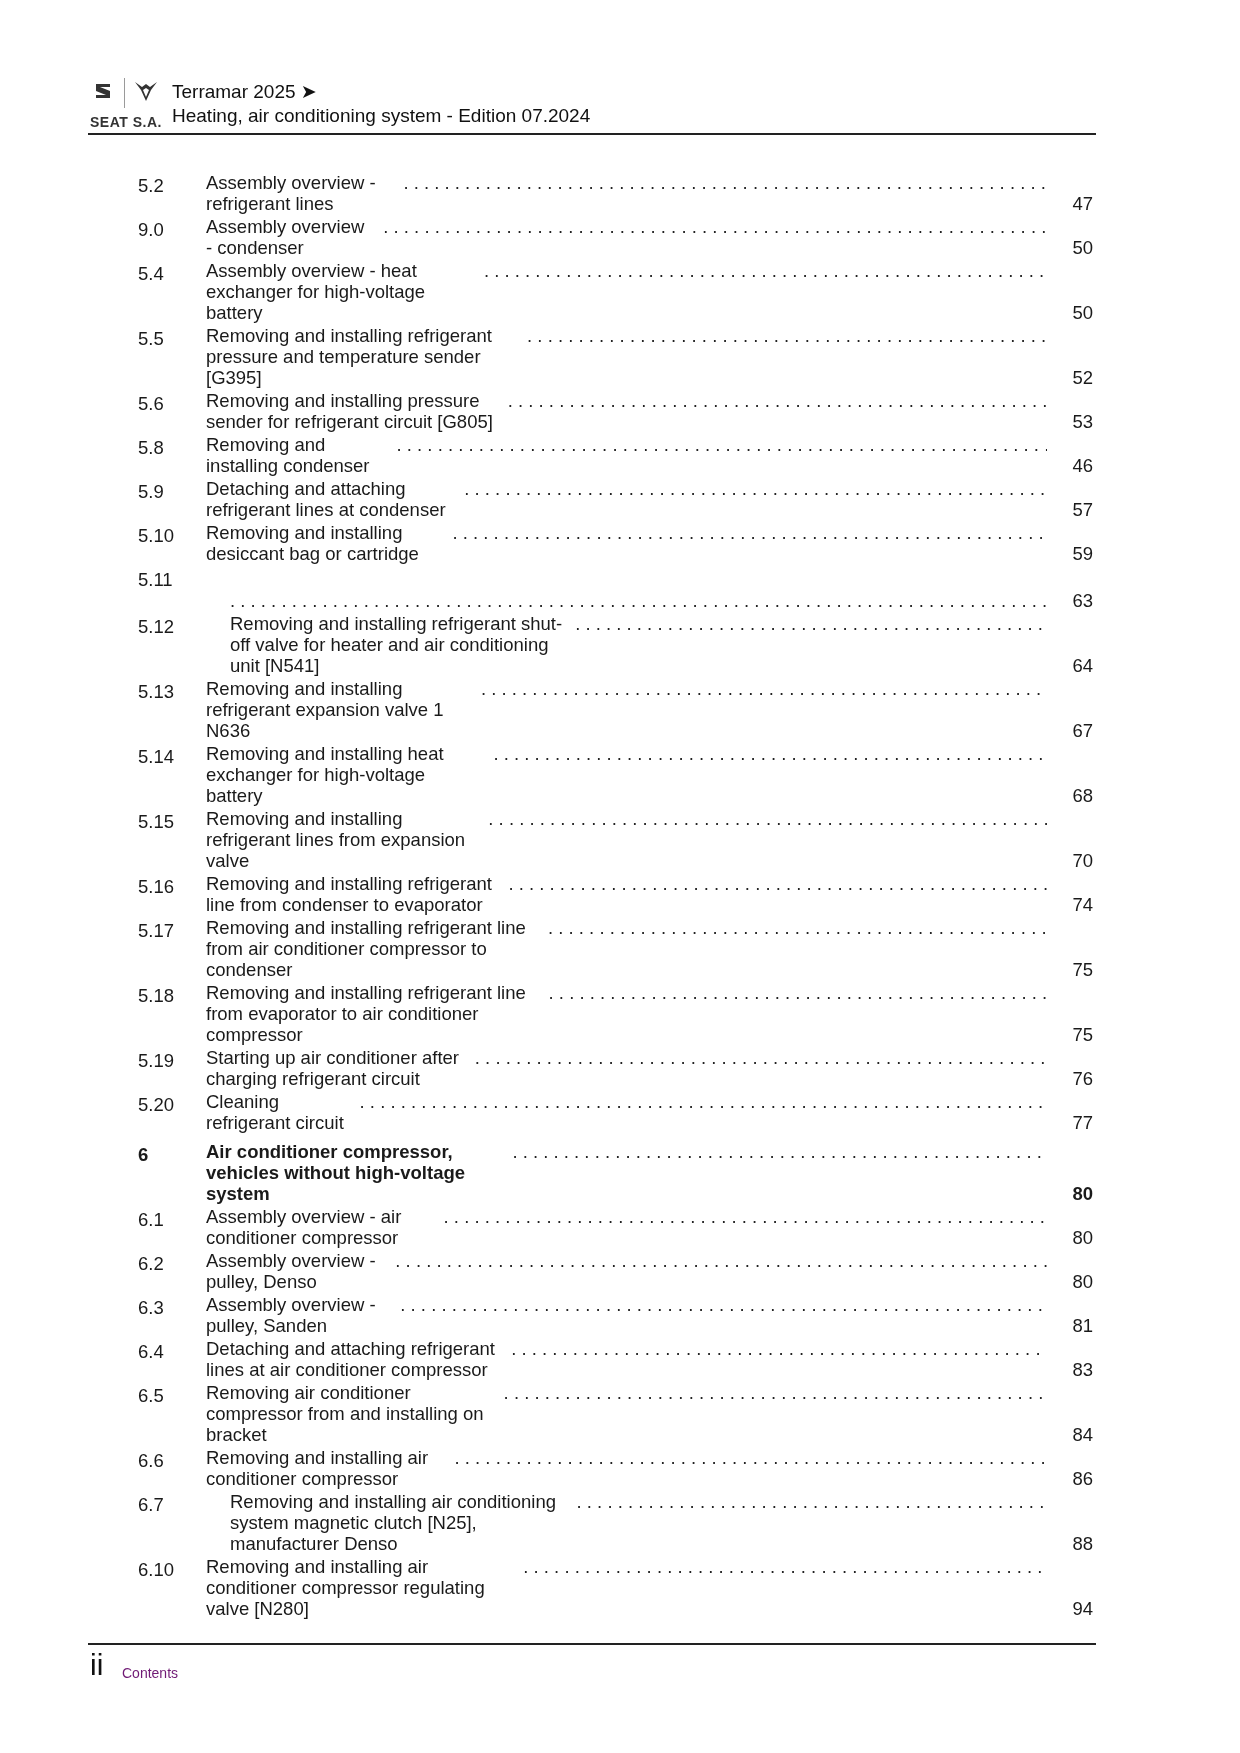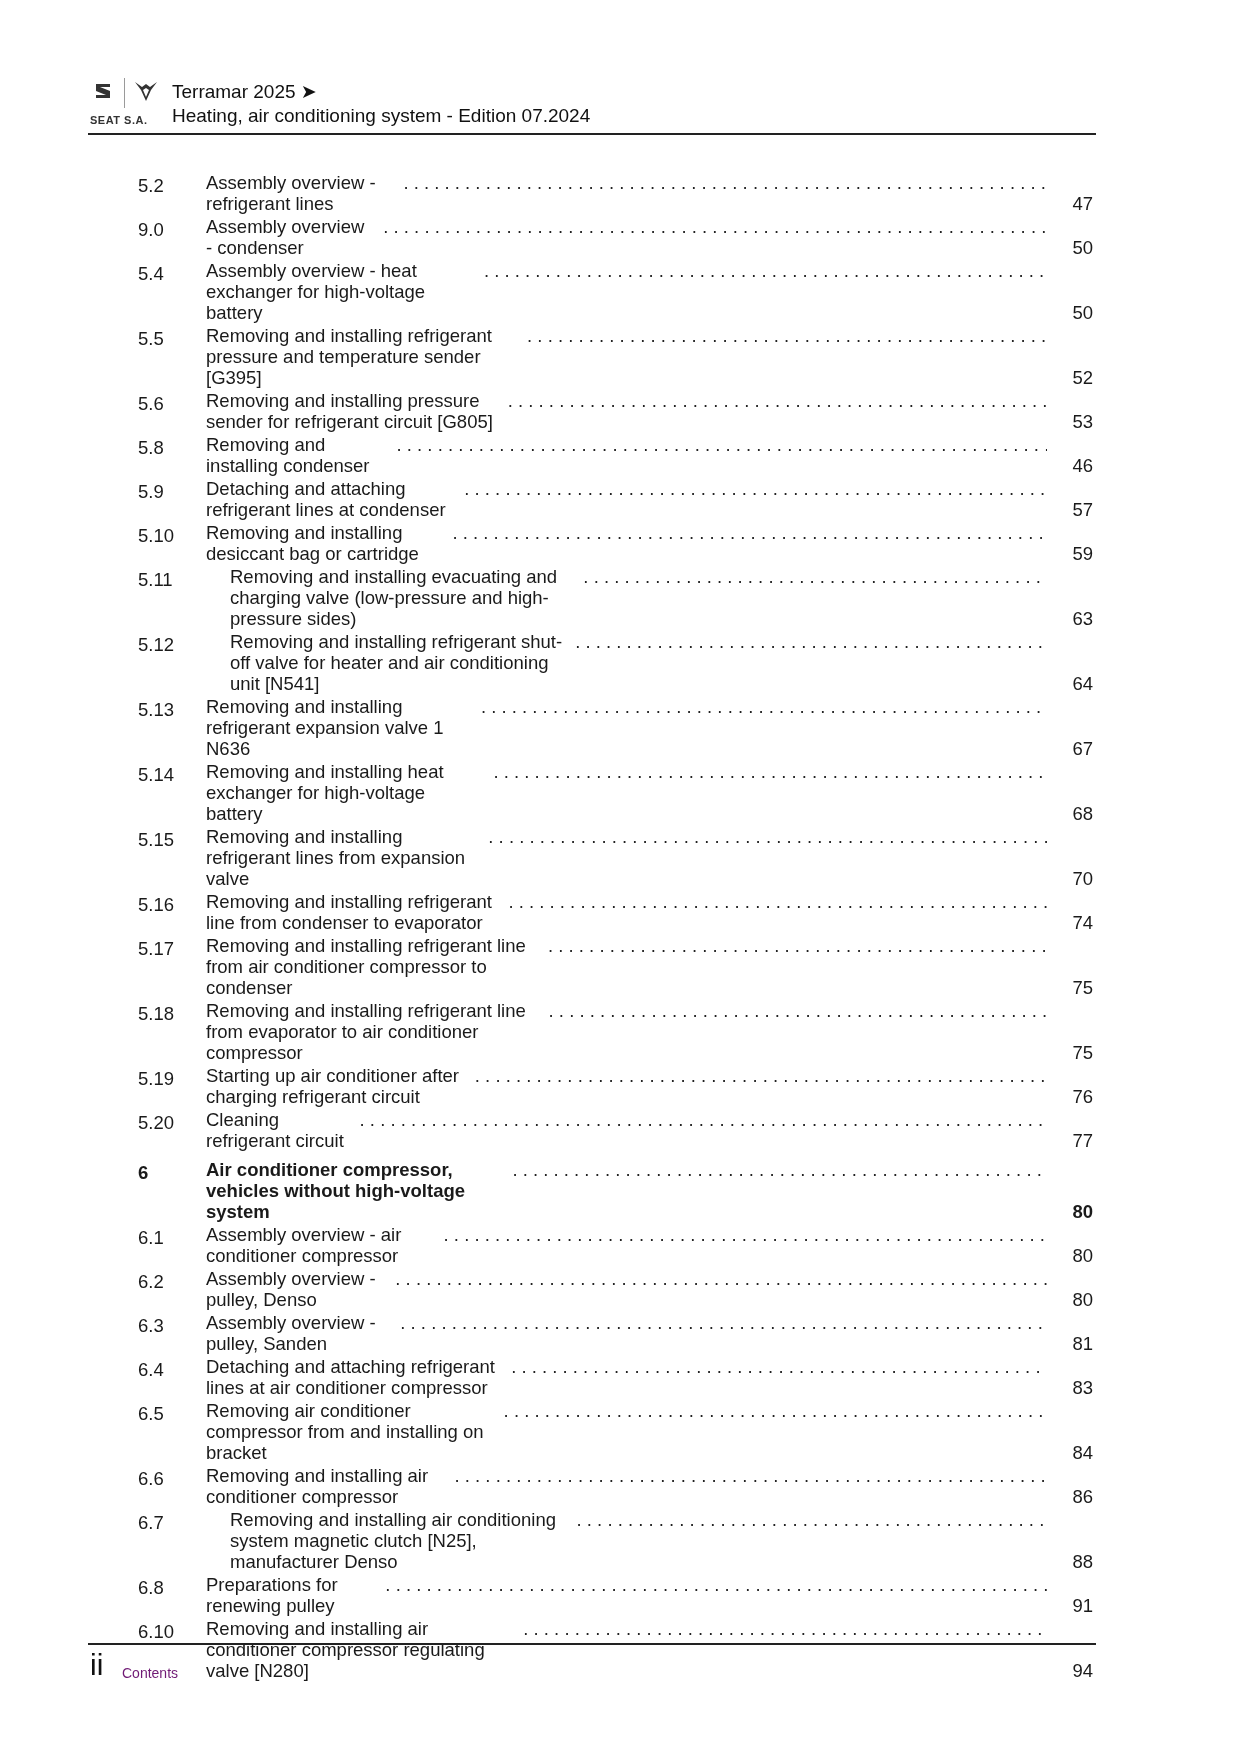--- a/index.html
+++ b/index.html
@@ -4,21 +4,21 @@
 <style>
   html, body { margin: 0; padding: 0; background: #ffffff; }
   body { width: 1240px; height: 1753px; position: relative; overflow: hidden;
          font-family: "Liberation Sans", sans-serif; color: #1a1a1a; }
 
   .header { position: absolute; left: 88px; top: 72px; width: 1008px; height: 62px; }
   .logo-block { position: absolute; left: 2px; top: 4px; width: 72px; height: 56px; }
   .logo-seat { position: absolute; left: 4px; top: 6px; width: 18px; height: 18px; }
   .logo-divider { position: absolute; left: 34px; top: 2px; width: 1px; height: 30px; background: #9a9a9a; }
   .logo-cupra { position: absolute; left: 44px; top: 4px; width: 24px; height: 22px; }
-  .logo-text { position: absolute; left: 0px; top: 38px; font-size: 11px; letter-spacing: 0.5px; color: #333; font-weight: bold; white-space: nowrap; }
+  .logo-text { position: absolute; left: 0px; top: 38px; font-size: 14px; letter-spacing: 0.5px; color: #333; font-weight: bold; white-space: nowrap; }
   .header-title { position: absolute; left: 84px; top: 8px; font-size: 19px; color: #111; white-space: nowrap; }
   .header-subtitle { position: absolute; left: 84px; top: 33px; font-size: 19px; color: #111; white-space: nowrap; }
   .header-rule { position: absolute; left: 88px; top: 133px; width: 1008px; height: 2px; background: #222; }
 
   .toc { position: absolute; left: 138px; top: 172px; width: 955px; }
   .toc-row { position: relative; display: flex; align-items: flex-end; font-size: 18.5px; line-height: 21px; min-height: 26px; }
   .toc-row.chapter { font-weight: bold; margin-top: 6px; }
   .toc-row.wrap { min-height: 47px; gap: 24px; }
   .toc-num { flex: 0 0 68px; align-self: flex-start; padding-top: 3px; }
   .toc-body { flex: 1 1 auto; display: flex; align-items: flex-end; min-width: 0; padding-bottom: 2px; }
@@ -129,21 +129,20 @@
         <span class="toc-title">Removing and installing desiccant bag or cartridge</span>
         <span class="toc-dots"></span>
       </span>
       <span class="toc-page">59</span>
     </span>
   </div>
     <div class="toc-row wrap">
     <span class="toc-num">5.11</span>
     <span class="toc-body">
       <span class="toc-title-wrap">
-        <span class="toc-title">Removing and installing evacuating and charging valve (low-pressure and high-pressure sides)</span>
         <span class="toc-dots"></span>
       </span>
       <span class="toc-page">63</span>
     </span>
   </div>
     <div class="toc-row wrap">
     <span class="toc-num">5.12</span>
     <span class="toc-body">
       <span class="toc-title-wrap">
         <span class="toc-title">Removing and installing refrigerant shut-off valve for heater and air conditioning unit [N541]</span>
@@ -303,30 +302,20 @@
     </span>
   </div>
     <div class="toc-row wrap">
     <span class="toc-num">6.7</span>
     <span class="toc-body">
       <span class="toc-title-wrap">
         <span class="toc-title">Removing and installing air conditioning system magnetic clutch [N25], manufacturer Denso</span>
         <span class="toc-dots"></span>
       </span>
       <span class="toc-page">88</span>
-    </span>
-  </div>
-    <div class="toc-row">
-    <span class="toc-num">6.8</span>
-    <span class="toc-body">
-      <span class="toc-title-wrap">
-        <span class="toc-title">Preparations for renewing pulley</span>
-        <span class="toc-dots"></span>
-      </span>
-      <span class="toc-page">91</span>
     </span>
   </div>
     <div class="toc-row">
     <span class="toc-num">6.10</span>
     <span class="toc-body">
       <span class="toc-title-wrap">
         <span class="toc-title">Removing and installing air conditioner compressor regulating valve [N280]</span>
         <span class="toc-dots"></span>
       </span>
       <span class="toc-page">94</span>

